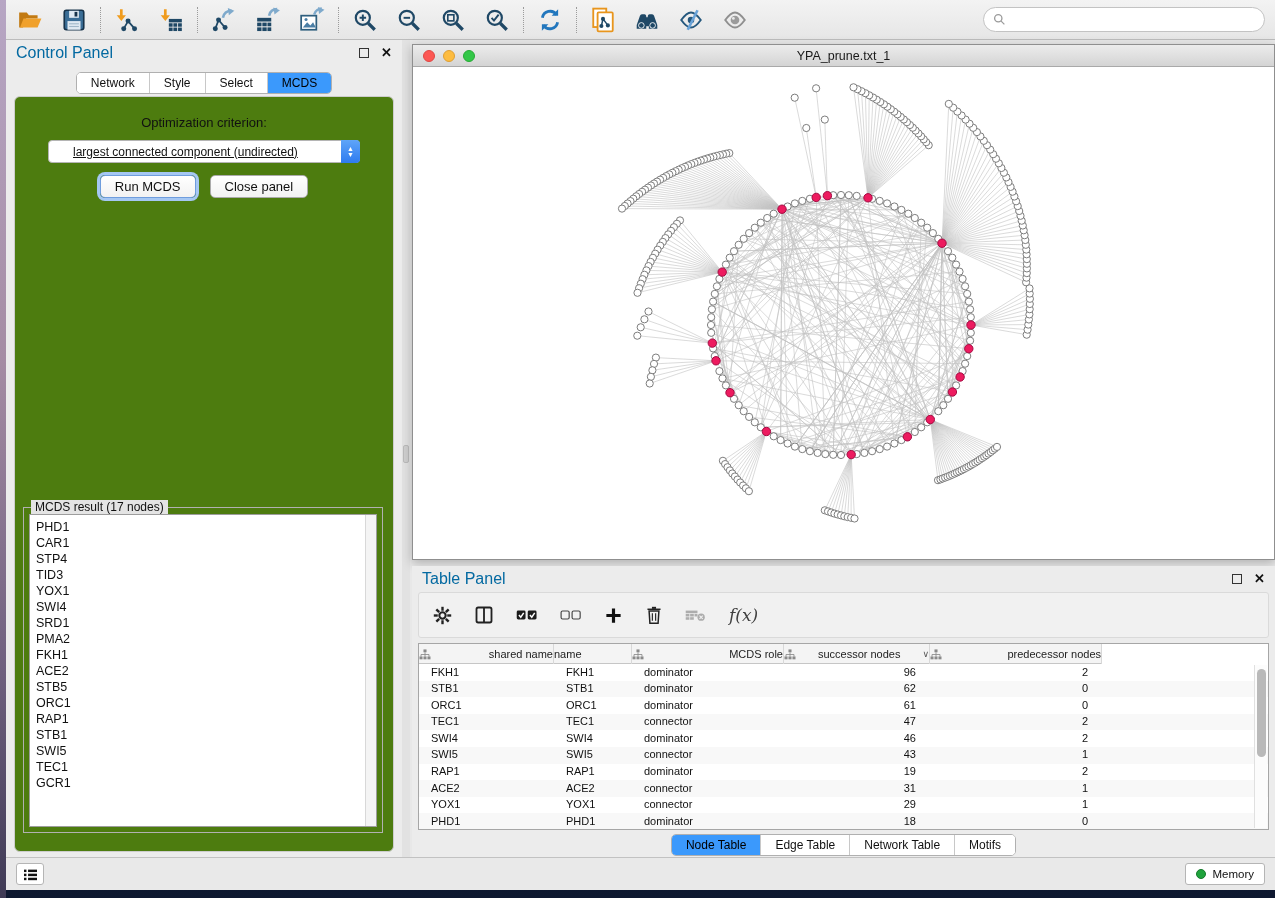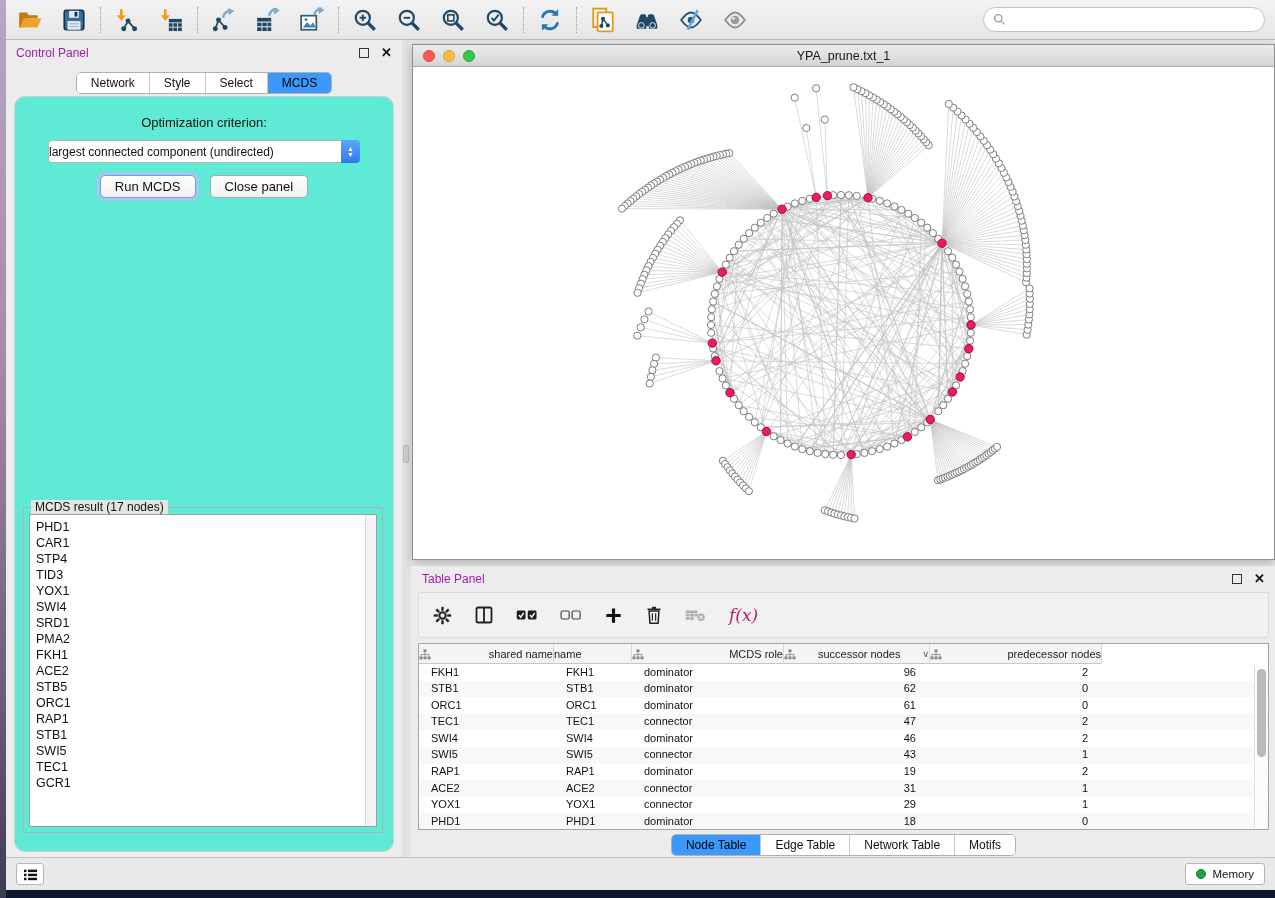--- a/index.html
+++ b/index.html
@@ -19,35 +19,35 @@
   .tb-btn { width:28px; height:28px; display:flex; align-items:center; justify-content:center; }
   .tb-btn svg { width:26px; height:26px; }
   #search-wrap { margin-left:auto; }
   #search-field { width:282px; height:25px; border:1px solid #c3c3c3; border-radius:13px;
                   background:#fff; display:flex; align-items:center; padding:0 9px; gap:5px; }
   #search-field input { border:none; outline:none; flex:1; font-size:12px; background:transparent; }
 
   
   #control-panel { position:absolute; left:0; top:40px; width:396px; bottom:32px; background:#ececec; }
   .panel-header { height:26px; display:flex; align-items:center; padding:0 10px; }
-  .panel-title { font-size:12px; color:#a21caf; }
+  .panel-title { font-size:16px; color:#0369a1; }
   .panel-header .spacer { flex:1; }
   .float-icon { width:10px; height:10px; border:1.5px solid #333; display:inline-block; margin-right:12px; }
   .close-icon { font-size:13px; font-weight:bold; color:#111; line-height:10px; }
   #cp-tabs { position:absolute; left:0; right:0; top:32px; display:flex; justify-content:center; }
   .segmented { display:flex; border:1px solid #b0b0b0; border-radius:5px; overflow:hidden; background:#fff; }
   .segment { font-size:12px; padding:3px 14px; color:#111; border-left:1px solid #c8c8c8; background:#fff; }
   .segment:first-child { border-left:none; }
   .segment.selected { background:#3b99fc; color:#000000; }
   #cp-inner { position:absolute; left:8px; right:8px; top:56px; bottom:6px;
-              background:#5eead4; border:1px solid #cdcdcd; border-radius:11px; }
+              background:#4d7c0f; border:1px solid #cdcdcd; border-radius:6px; }
   #opt-label { text-align:center; font-size:13px; color:#111; margin-top:18px; }
   #criterion { width:312px; height:23px; margin:10px auto 0; background:#fff; border:1px solid #b5b5b5;
                border-radius:4px; display:flex; align-items:center; }
-  #criterion .value { flex:1; font-size:12px; padding-left:0; color:#111; white-space:nowrap; }
+  #criterion .value { flex:1; font-size:12px; padding-left:24px; color:#111; white-space:nowrap;text-decoration:underline; }
   #criterion .stepper { width:19px; height:23px; margin-right:-1px; border-radius:0 4px 4px 0;
                background:linear-gradient(180deg,#5fa5f8,#2e7bf0); display:flex; flex-direction:column;
                align-items:center; justify-content:center; color:#fff; font-size:7px; line-height:6px; }
   #cp-buttons { display:flex; justify-content:center; gap:14px; margin-top:12px; }
   .mac-btn { font-size:13px; color:#111; background:linear-gradient(180deg,#ffffff,#f2f2f2);
              border:1px solid #ababab; border-radius:5px; padding:3px 14px; }
   .mac-btn.focused { box-shadow:0 0 0 3px #a5c7f3; border-color:#6f9ddd; }
   #mcds-group { position:absolute; left:8px; right:10px; top:410px; bottom:18px; }
   #mcds-legend { position:absolute; left:8px; top:-7px; background:#e4e4e4; padding:0 4px;
                  font-size:12px; color:#111; z-index:2; }
@@ -81,21 +81,21 @@
   .edges line { stroke:#c2c2c2; stroke-width:0.7; opacity:0.85; }
   circle.plain { fill:#fff; stroke:#7d7d7d; stroke-width:1; }
   circle.hub { fill:#ed1b5f; stroke:#a50b43; stroke-width:1; }
 
   
   #table-panel { position:absolute; left:2px; right:0; top:526px; bottom:0; background:#ececec; }
   #tp-toolbar { position:absolute; left:6px; right:6px; top:26px; height:46px;
                 background:#f1f1f1; border:1px solid #dadada; border-radius:3px;
                 display:flex; align-items:center; gap:22px; padding:0 14px; }
   .tp-icon { display:flex; align-items:center; justify-content:center; }
-  .fx { font-family:"DejaVu Serif", serif; font-style:italic; font-size:17px; color:#be185d; }
+  .fx { font-family:"DejaVu Serif", serif; font-style:italic; font-size:17px; color:#404040; }
   #node-table { position:absolute; left:6px; right:6px; top:77px; height:187px; background:#fff;
                 border:1px solid #a6a6a6; overflow:hidden; }
   .t-grid { display:grid; grid-template-columns:135px 78px 152px 146px 172px 1fr; }
   #t-head { background:#f4f4f4; border-bottom:1px solid #c6c6c6; height:20px; }
   #t-head .th { font-size:11px; color:#222; display:flex; align-items:center; justify-content:space-between;
                 gap:5px; border-right:1px solid #d8d8d8; height:20px; }
   #t-head .th.nohdr { background:#fff; border-right:none; }
   .sort-chevron { font-size:9px; color:#555; }
   .t-row { height:16.6px; }
   .t-row:nth-child(even) { background:#f8f8f8; }

